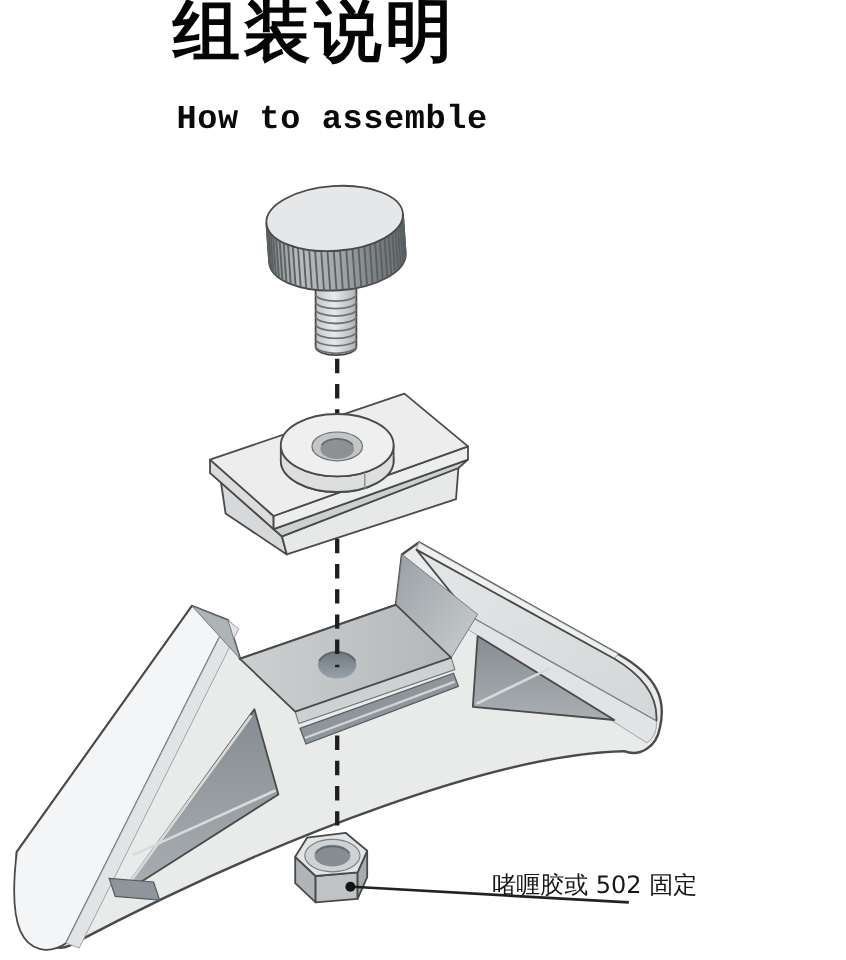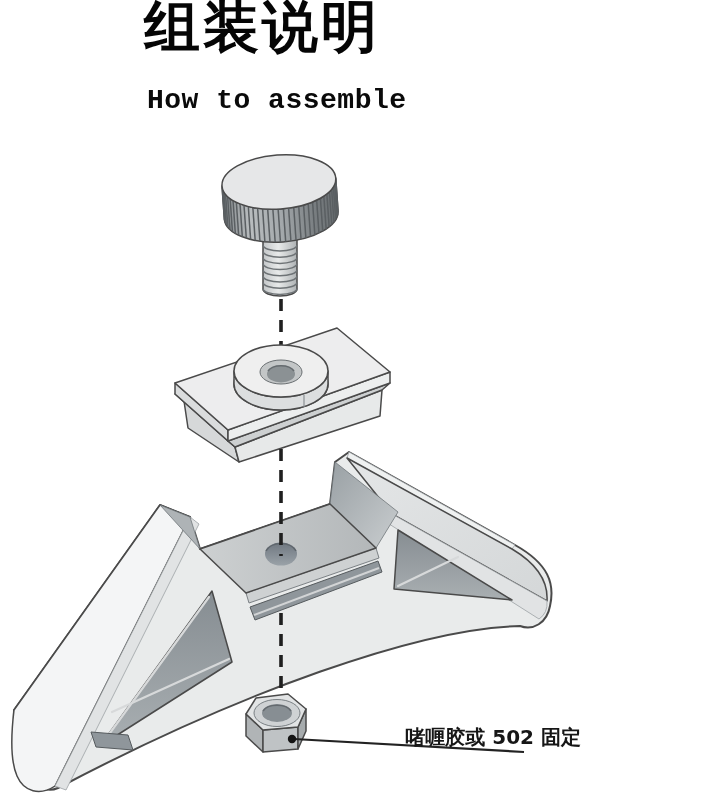--- a/index.html
+++ b/index.html
@@ -4,21 +4,21 @@
 <style>
   html,body{margin:0;padding:0;background:#fff;}
   .canvas{position:relative;width:583px;height:800px;background:#ffffff;overflow:hidden;
           font-family:"Liberation Sans",sans-serif;}
   .title-zh{position:absolute;left:144px;top:-2px;font-size:56px;font-weight:900;color:#050505;
             letter-spacing:3px;font-family:"DejaVu Sans",sans-serif;line-height:1.05;}
   .subtitle-en{position:absolute;left:147px;top:60px;font-size:28px;font-weight:700;color:#0a0a0a;
             letter-spacing:0.5px;font-family:Liberation Mono, monospace;margin-top:25px;}
   .glue-note{position:absolute;right:2px;top:724px;text-align:right;color:#161616;
             font-family:"DejaVu Sans",sans-serif;}
-  .glue-note .zh{font-size:20px;font-weight:700;line-height:27px;padding-left:24px;}
+  .glue-note .zh{font-size:20px;font-weight:400;line-height:27px;padding-left:24px;}
   .glue-note .en{font-size:21px;font-weight:600;line-height:25px;}
   svg{position:absolute;left:0;top:0;}
   .outl{stroke:#4a4a4a;stroke-width:1.5;stroke-linejoin:round;}
   .outl2{stroke:#4a4a4a;stroke-width:2;stroke-linejoin:round;}
   .dash{stroke:#1f1f1f;stroke-width:3.6;stroke-dasharray:12 9;fill:none;}
   #knurl-lines line{stroke:#5a5f62;stroke-width:1.5;}
   #thread-lines path{fill:none;stroke:#6e7376;stroke-width:1.5;}
   .rib{stroke:#d7d9da;stroke-width:2.2;stroke-linecap:round;}
 </style>
 </head>

